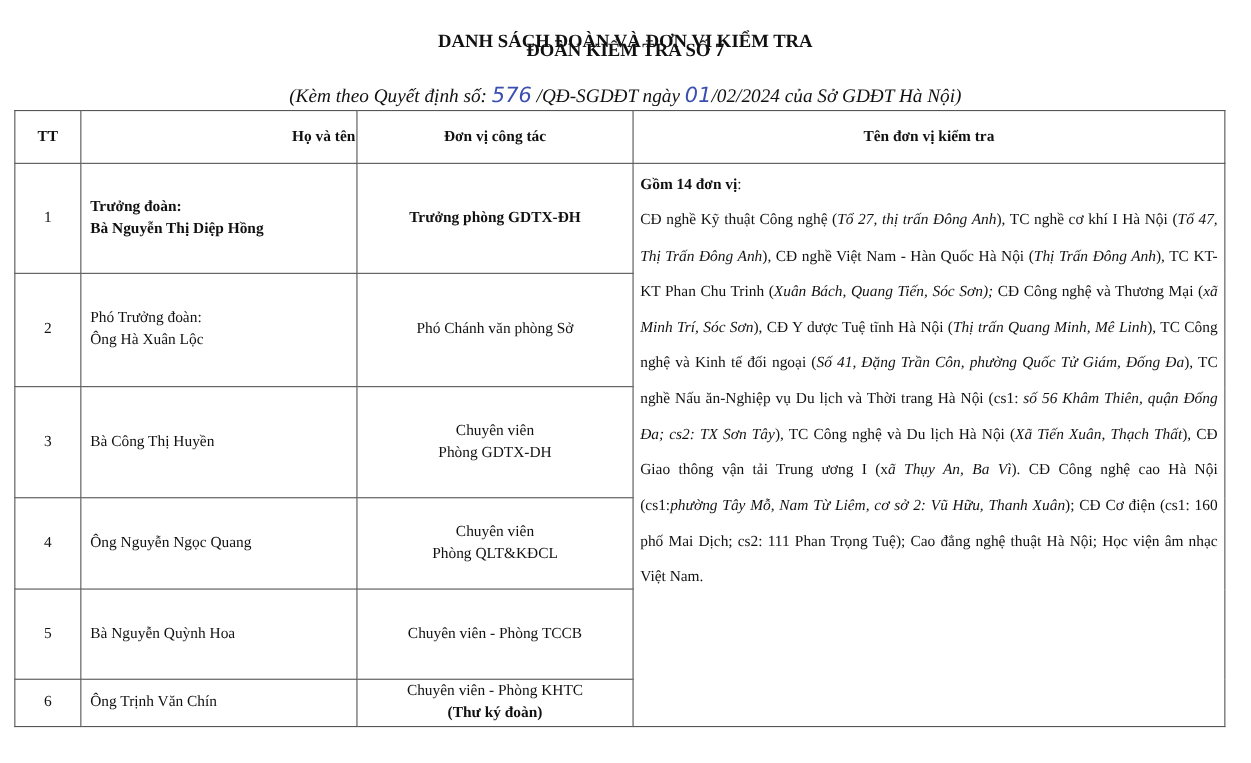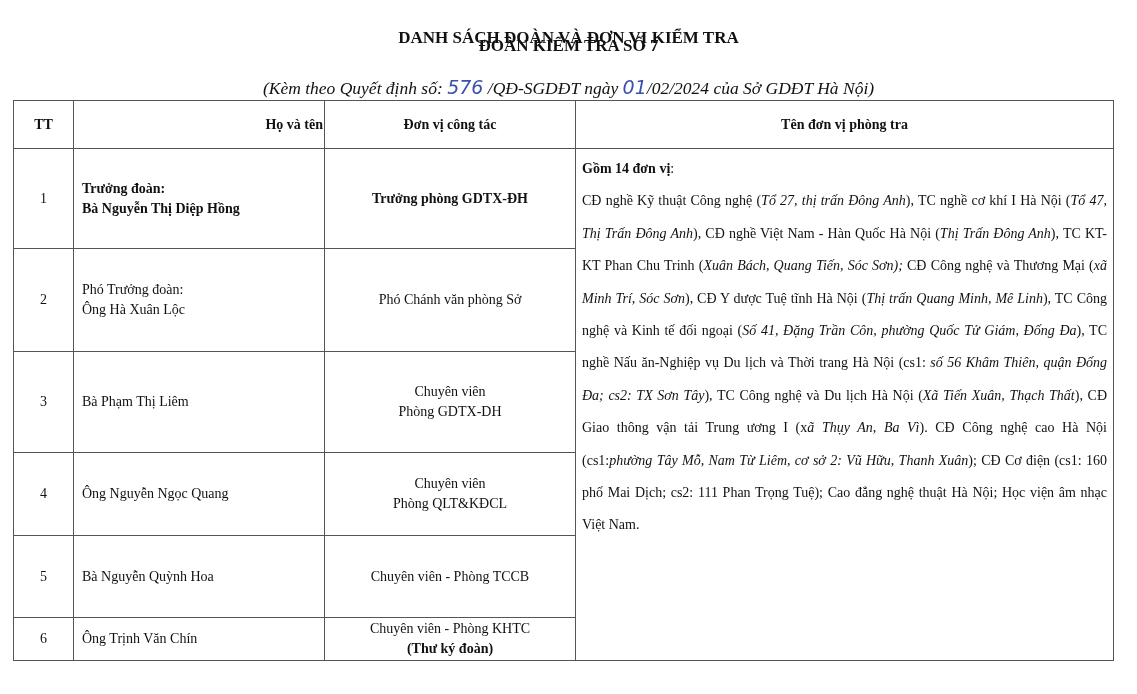--- a/index.html
+++ b/index.html
@@ -30,21 +30,21 @@
 <div class="title t1">DANH SÁCH ĐOÀN VÀ ĐƠN VỊ KIỂM TRA</div>
 <div class="title t2">ĐOÀN KIỂM TRA SỐ 7</div>
 <div class="subtitle"><span>(Kèm theo Quyết định số: </span><span class="hand">576</span><span> /QĐ-SGDĐT ngày </span><span class="hand">01</span><span>/02/2024 của Sở GDĐT Hà Nội)</span></div>
 
 <table>
   <tbody>
       <tr>
     <th class="c-tt">TT</th>
     <th class="c-name">Họ và tên</th>
     <th class="c-unit">Đơn vị công tác</th>
-    <th>Tên đơn vị phòng tra</th>
+    <th>Tên đơn vị kiểm tra</th>
   </tr>
   <tr class="r1">
     <td class="c-tt">1</td>
     <td class="c-name bold">
           <span class="line">Trưởng đoàn:</span>
           <span class="line">Bà Nguyễn Thị Diệp Hồng</span>
         </td>
     <td class="c-unit bold">Trưởng phòng GDTX-ĐH</td>
     <td class="c-target" rowspan="6">
       <div><b>Gồm 14 đơn vị</b>:</div>
@@ -54,21 +54,21 @@
   <tr class="r2">
     <td class="c-tt">2</td>
     <td class="c-name">
           <span class="line">Phó Trưởng đoàn:</span>
           <span class="line">Ông Hà Xuân Lộc</span>
         </td>
     <td class="c-unit">Phó Chánh văn phòng Sở</td>
   </tr>
   <tr class="r3">
     <td class="c-tt">3</td>
-    <td class="c-name">Bà Phạm Thị Liêm</td>
+    <td class="c-name">Bà Công Thị Huyền</td>
     <td class="c-unit">
           <span class="line">Chuyên viên</span>
           <span class="line">Phòng GDTX-DH</span>
         </td>
   </tr>
   <tr class="r4">
     <td class="c-tt">4</td>
     <td class="c-name">Ông Nguyễn Ngọc Quang</td>
     <td class="c-unit">
           <span class="line">Chuyên viên</span>

